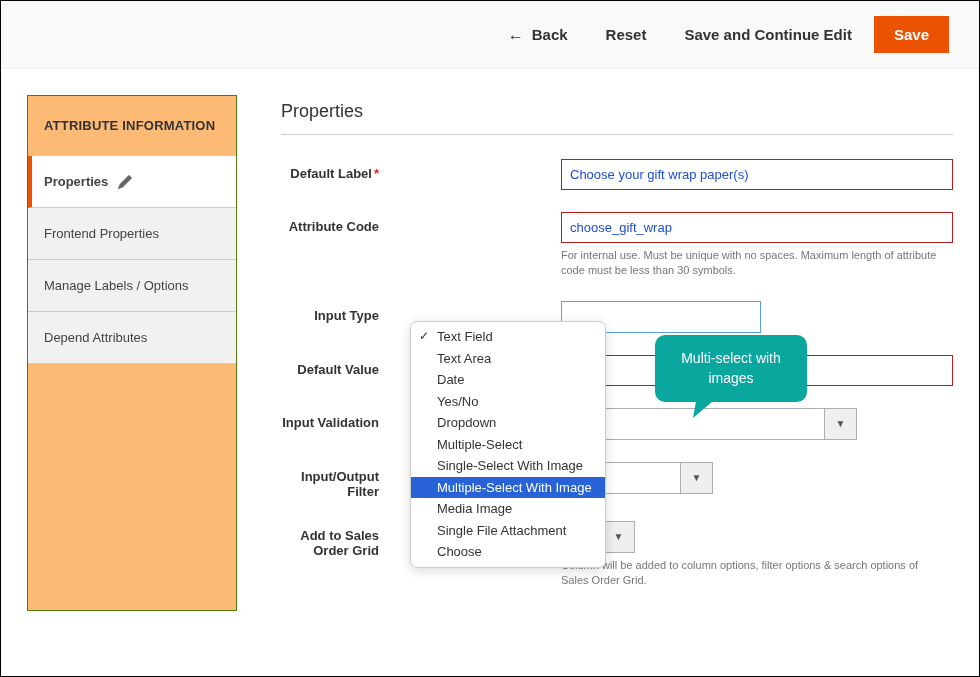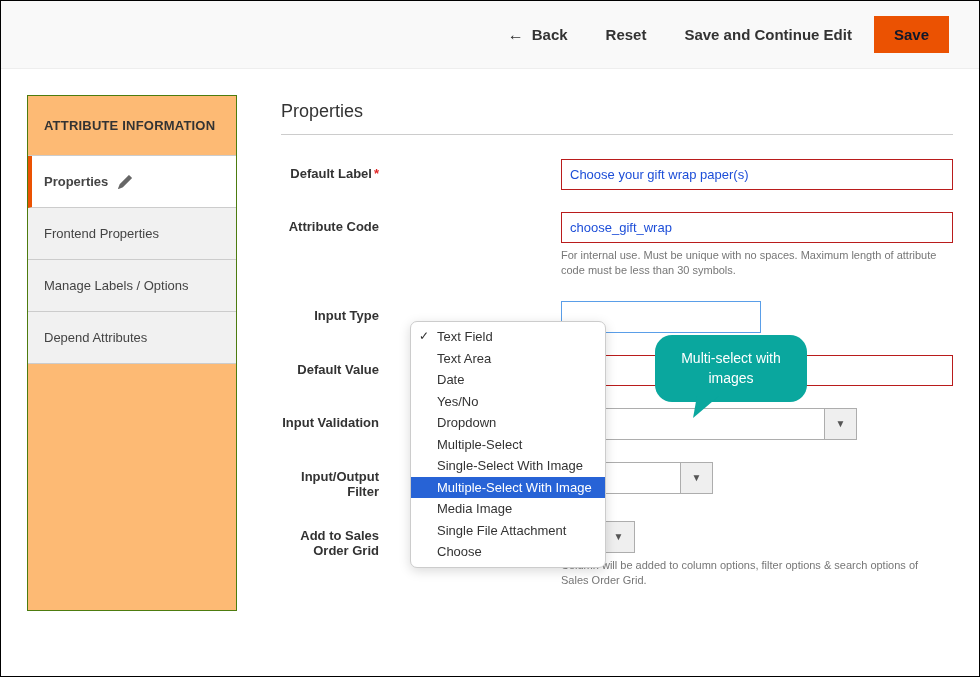--- a/index.html
+++ b/index.html
@@ -31,21 +31,21 @@
     color: #333;
     font-size: 15px;
     font-weight: 600;
     cursor: pointer;
     display: flex;
     align-items: center;
     gap: 8px;
   }
   .tb-btn.primary {
     background: #eb5202;
-    color: #0f172a;
+    color: #ffffff;
     padding: 10px 20px;
   }
   .arrow-left {
     font-size: 16px;
     line-height: 1;
   }
   .content {
     display: flex;
     padding: 26px;
     gap: 44px;
@@ -186,21 +186,21 @@
     font-size: 12px;
   }
   .dropdown-item.highlighted {
     background: #2763d6;
     color: #fff;
   }
   .tooltip {
     position: absolute;
     background: #0aa79e;
     color: #fff;
-    border-radius: 17px;
+    border-radius: 10px;
     padding: 14px 18px;
     width: 152px;
     text-align: center;
     font-size: 14px;
     line-height: 1.4;
     z-index: 101;
   }
   .tooltip-tail {
     position: absolute;
     bottom: -16px;

